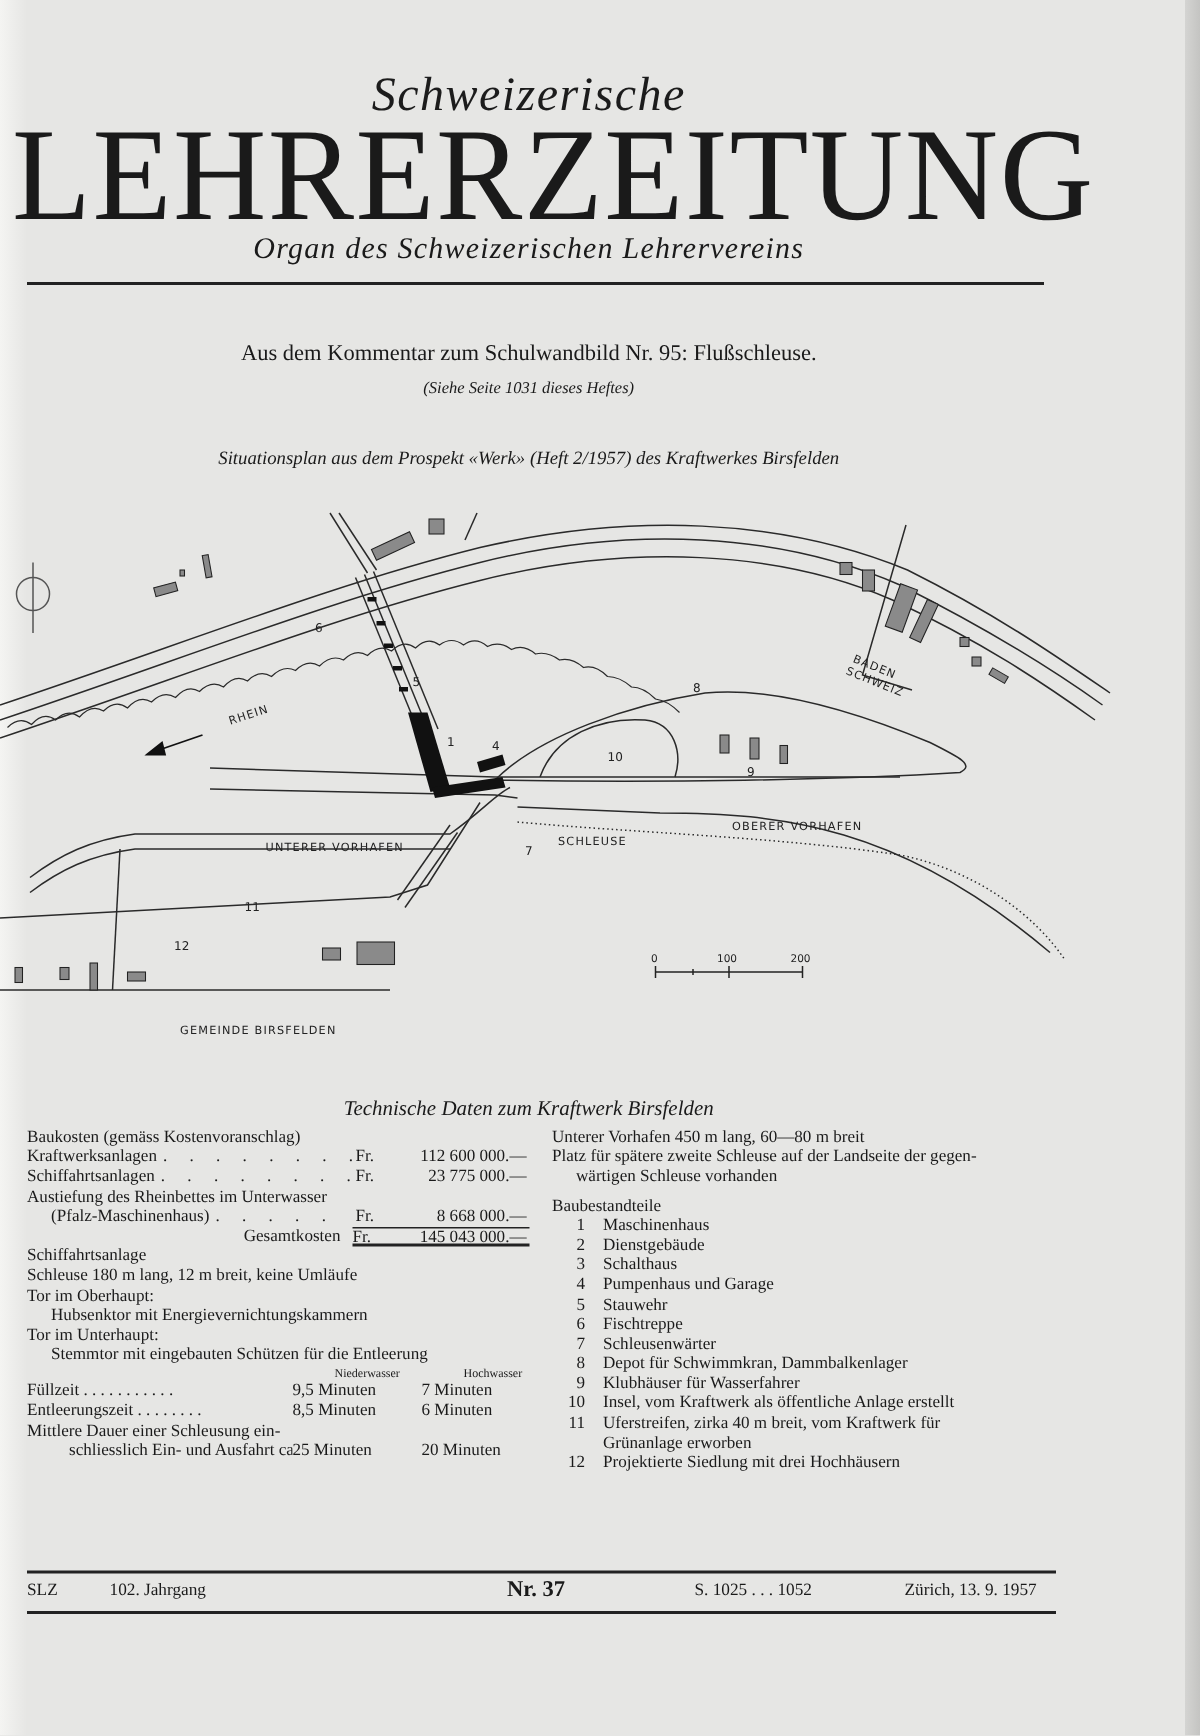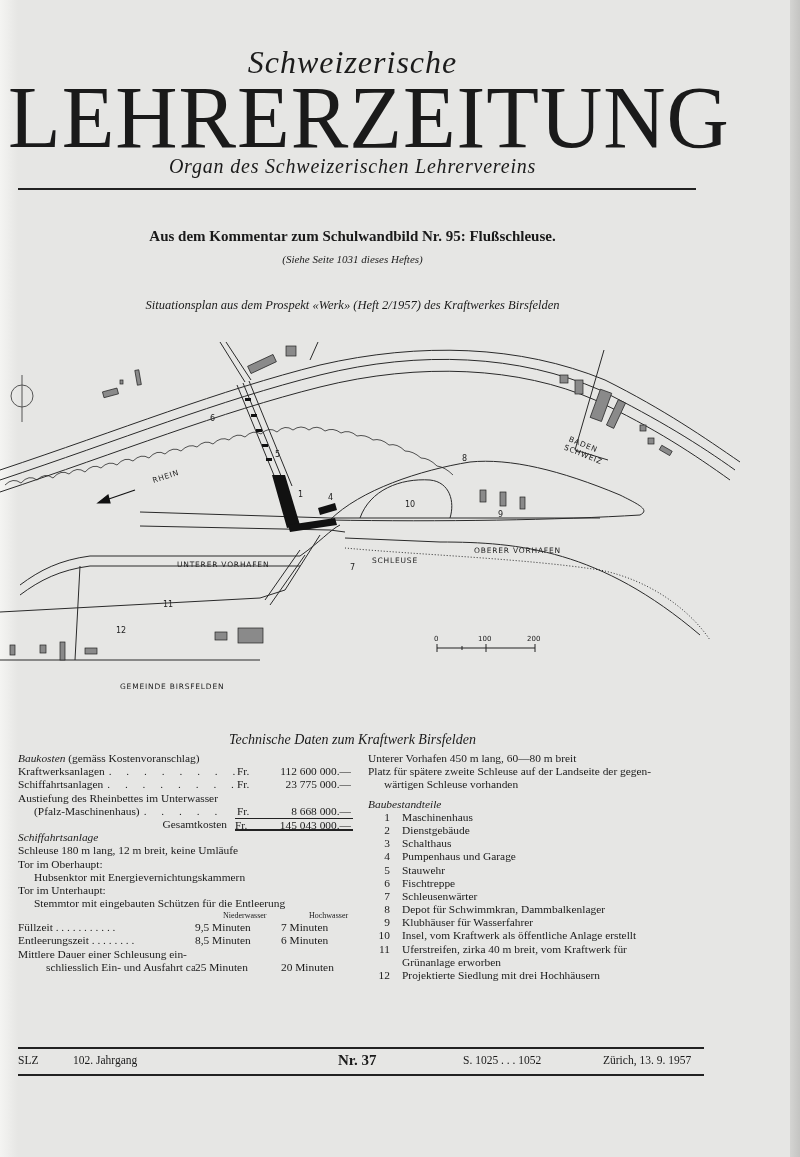--- a/index.html
+++ b/index.html
@@ -10,35 +10,35 @@
     color: #1a1a1a;
   }
   .page-edge { position: absolute; top: 0; right: 0; width: 10px; height: 1157px; background: linear-gradient(to right, #d4d4d2, #c4c4c2); }
   .page-shadow-left { position: absolute; top: 0; left: 0; width: 18px; height: 1157px; background: linear-gradient(to right, #f4f4f2, #e6e6e4); }
 
   .masthead-sub { position: absolute; top: 44px; left: 0; width: 705px; text-align: center; font-style: italic; font-size: 32px; letter-spacing: 1px; color: #1c1c1c; }
   .masthead-title { position: absolute; top: 72px; left: 8px; width: 700px; text-align: center; font-size: 88px; line-height: 92px; letter-spacing: 1px; color: #1a1a1a; transform: scaleX(0.98); transform-origin: left; }
   .masthead-organ { position: absolute; top: 155px; left: 0; width: 705px; text-align: center; font-style: italic; font-size: 20px; letter-spacing: 0.8px; }
   .rule { position: absolute; background: #222; }
 
-  .article-title { position: absolute; top: 228px; left: 0; width: 705px; text-align: center; font-weight: bold; font-size: 15px; }
+  .article-title { position: absolute; top: 228px; left: 0; width: 705px; text-align: center; font-weight: normal; font-size: 15px; }
   .article-sub { position: absolute; top: 253px; left: 0; width: 705px; text-align: center; font-style: italic; font-size: 11px; }
   .map-caption { position: absolute; top: 298px; left: 0; width: 705px; text-align: center; font-style: italic; font-size: 12.5px; }
 
   .map { position: absolute; top: 330px; left: 0; width: 760px; height: 370px; }
   .map svg { width: 100%; height: 100%; }
   .map-label { position: absolute; font-family: "DejaVu Sans", sans-serif; font-size: 7.5px; letter-spacing: 0.8px; color: #222; white-space: nowrap; }
   .map-num { position: absolute; font-family: "DejaVu Sans", sans-serif; font-size: 8px; color: #222; }
 
   .tech-heading { position: absolute; top: 732px; left: 0; width: 705px; text-align: center; font-style: italic; font-size: 14px; }
 
   .col-left { position: absolute; top: 752px; left: 18px; width: 335px; font-size: 11.4px; line-height: 13.2px; }
   .col-right { position: absolute; top: 752px; left: 368px; width: 340px; font-size: 11.4px; line-height: 13.2px; }
   .line { white-space: nowrap; position: relative; height: 13.2px; }
-  .ital { font-style: italic; }
+  .ital { }
   .indent { padding-left: 16px; }
   .indent2 { padding-left: 28px; }
   .cost-row { display: flex; }
   .cost-row .lbl { flex: 0 0 auto; }
   .cost-row .dots { flex: 1 1 auto; overflow: hidden; letter-spacing: 6px; padding-left: 4px; }
   .cost-row .cur { width: 26px; flex: 0 0 26px; }
   .cost-row .amt { width: 88px; flex: 0 0 88px; text-align: right; padding-right: 2px; }
   .total-row { display: flex; justify-content: flex-end; }
   .total-row .cur-amt { border-top: 1px solid #222; border-bottom: 2px solid #222; display: flex; width: 118px; }
   .total-row .cur { width: 26px; }
@@ -161,21 +161,21 @@
     </g>
 
     <g stroke="#555" stroke-width="1" fill="none">
       <circle cx="22" cy="66" r="11"></circle>
       <line x1="22" y1="45" x2="22" y2="92"></line>
     </g>
   </svg>
 
   <span class="map-label" style="left:152px;top:142px;transform:rotate(-18deg);">RHEIN</span>
   <span class="map-label" style="left:177px;top:230px;">UNTERER VORHAFEN</span>
-  <span class="map-label" style="left:474px;top:216px;">OBERER VORHAFEN</span>
+  <span class="map-label" style="left:488px;top:216px;">OBERER VORHAFEN</span>
   <span class="map-label" style="left:372px;top:226px;">SCHLEUSE</span>
   <span class="map-label" style="left:120px;top:352px;">GEMEINDE BIRSFELDEN</span>
   <span class="map-label" style="left:568px;top:110px;transform:rotate(22deg);">BADEN</span>
   <span class="map-label" style="left:563px;top:120px;transform:rotate(22deg);">SCHWEIZ</span>
 
   <span class="map-num" style="left:298px;top:160px;">1</span>
   <span class="map-num" style="left:328px;top:163px;">4</span>
   <span class="map-num" style="left:275px;top:120px;">5</span>
   <span class="map-num" style="left:210px;top:84px;">6</span>
   <span class="map-num" style="left:350px;top:233px;">7</span>

